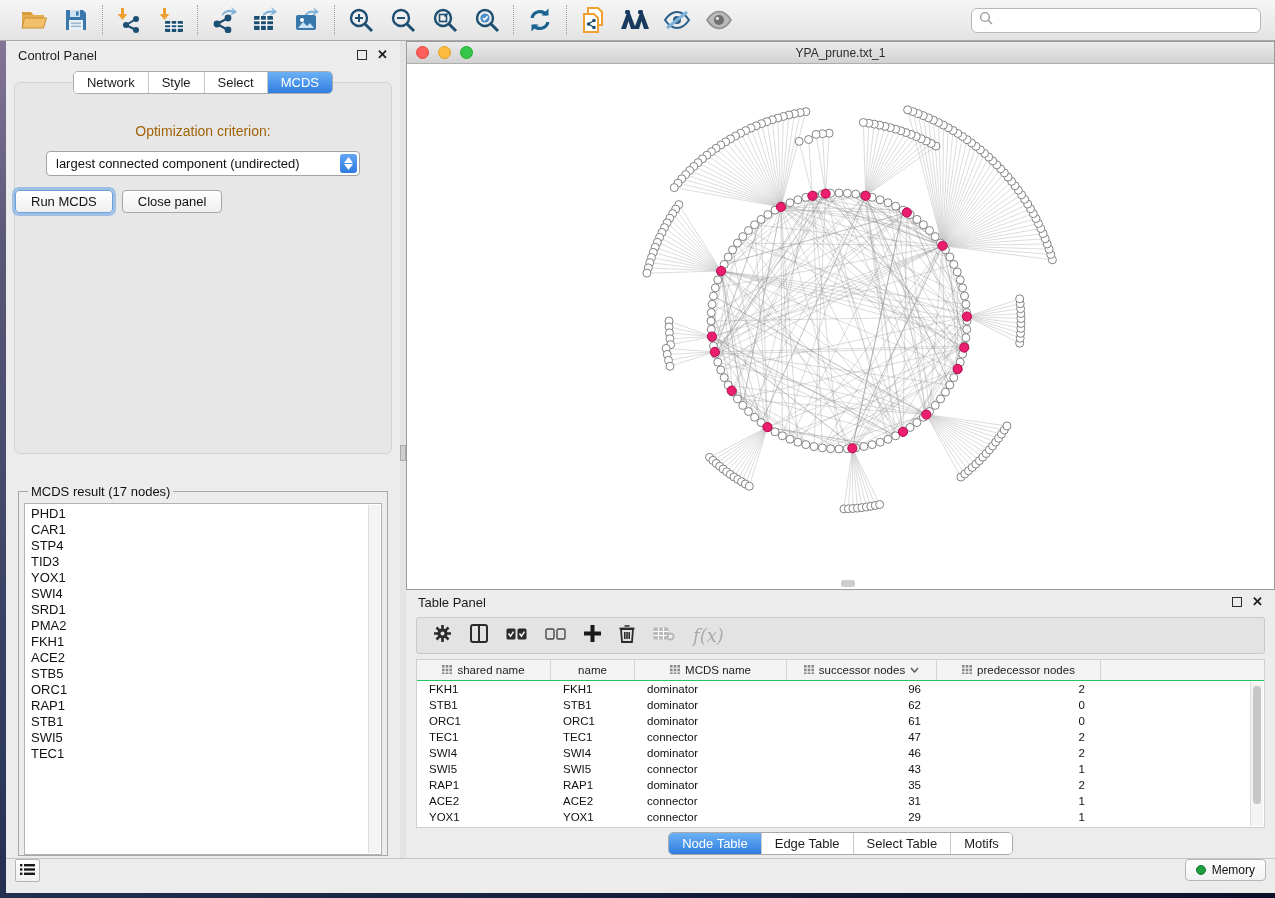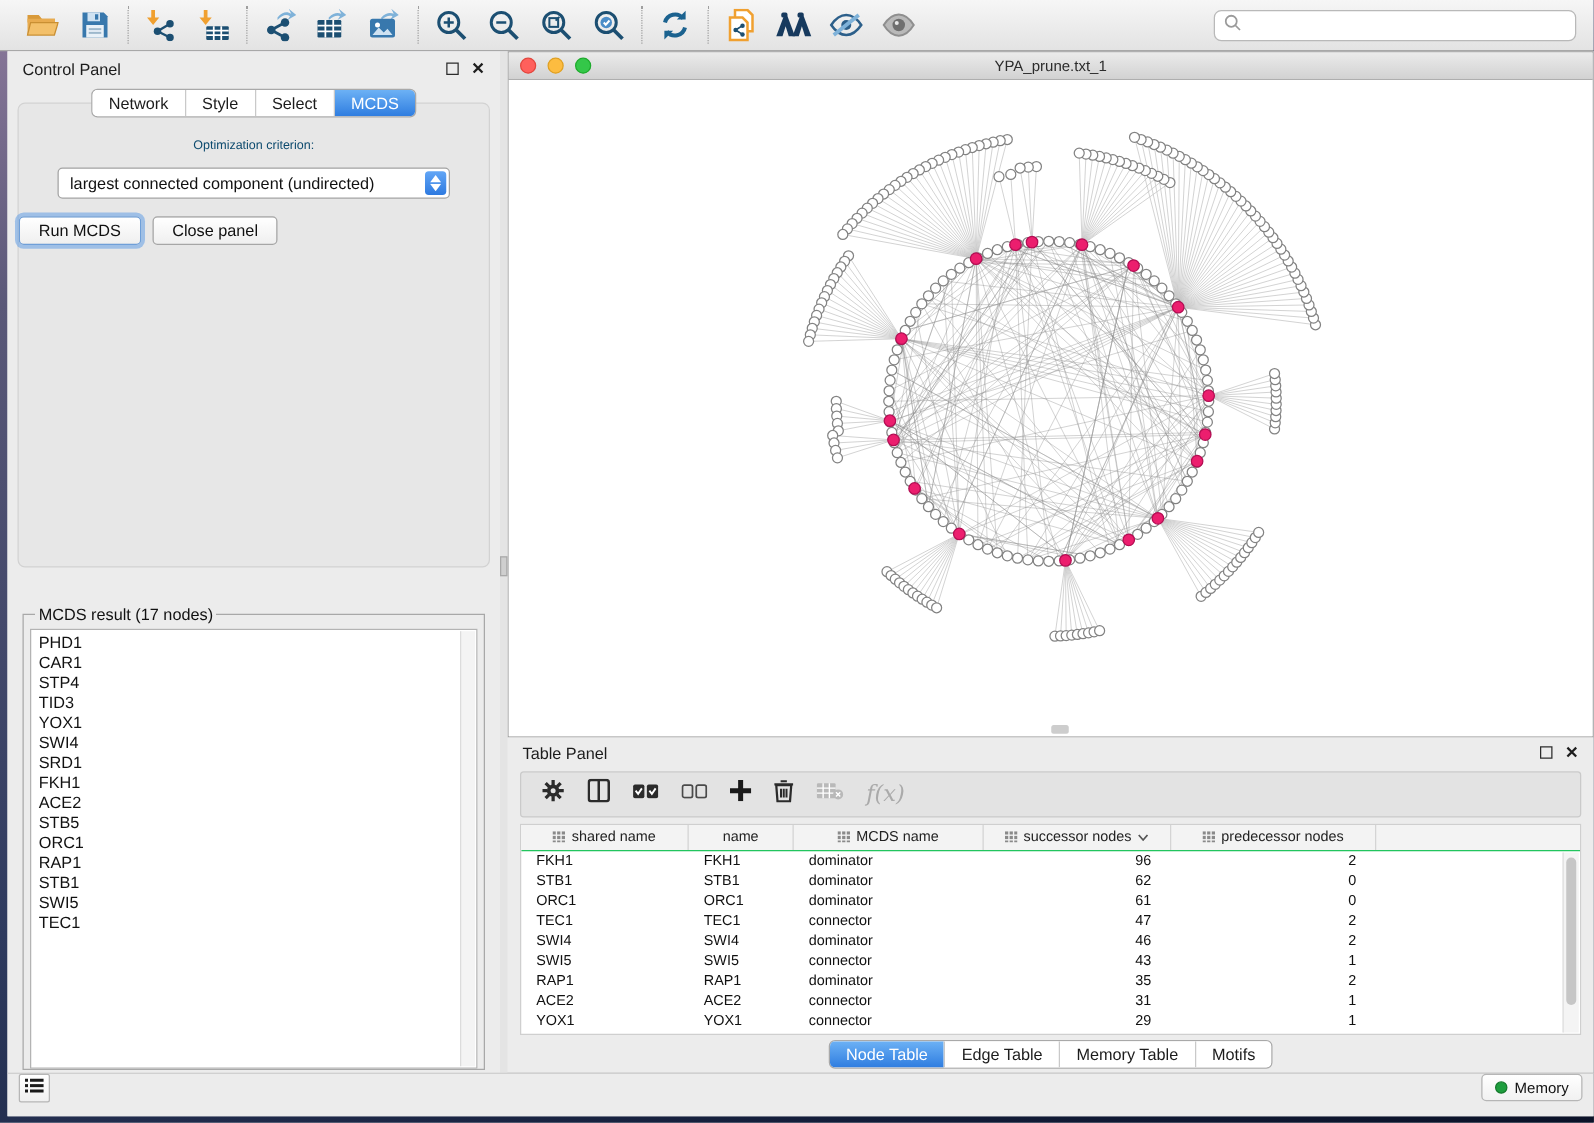--- a/index.html
+++ b/index.html
@@ -28,21 +28,21 @@
   .panel-head{height:28px;display:flex;align-items:center;padding:0 12px;font-size:13px;color:#1c1c1c;}
   .panel-head .win-ctrls{margin-left:auto;display:flex;align-items:center;gap:10px;}
   .float-glyph{width:10px;height:10px;border:1.5px solid #2c2c2c;display:inline-block;cursor:pointer;}
   .close-glyph{font-size:13px;font-weight:bold;color:#1c1c1c;cursor:pointer;line-height:10px;}
   .ctl-tabs{display:flex;justify-content:center;margin-top:2px;position:relative;z-index:2;}
   .seg{display:inline-flex;border:1px solid #a9a9a9;border-radius:5px;background:#fff;overflow:hidden;}
   .seg .seg-item{padding:3px 13px;font-size:13px;color:#1c1c1c;border-left:1px solid #c9c9c9;cursor:pointer;background:#fff;}
   .seg .seg-item:first-child{border-left:none;}
   .seg .seg-item.active{background:linear-gradient(#6cb1f5,#2f7de0);color:#fff;}
   .ctl-card{margin:-12px 8px 0 8px;padding-top:24px;background:#e7e7e7;border:1px solid #d2d2d2;border-radius:6px;height:372px;}
-  .opt-label{text-align:center;font-size:10px;color:#0c4a6e;margin-top:4px;}
+  .opt-label{text-align:center;font-size:14px;color:#a16207;margin-top:16px;}
   .select{margin:12px auto 0;width:314px;height:25px;border:1px solid #a3a3a3;border-radius:4px;background:#fff;
     display:flex;align-items:center;padding:0 2px 0 9px;font-size:13px;color:#111;cursor:pointer;}
   .select .sel-text{flex:1;white-space:nowrap;overflow:hidden;}
   .stepper{width:17px;height:19px;border-radius:3px;background:linear-gradient(#62a6f6,#2e7ae0);
     display:flex;flex-direction:column;align-items:center;justify-content:center;gap:1px;}
   .stepper svg{display:block;}
   .btn-row{display:flex;justify-content:flex-start;gap:9px;margin-top:14px;}
   .btn{padding:3px 15px;font-size:13px;color:#111;border:1px solid #a6a6a6;border-radius:4px;
     background:linear-gradient(#ffffff,#efefef);cursor:pointer;font-family:inherit;}
   .btn.focus{border-color:#6f9fd8;box-shadow:0 0 0 3px rgba(110,165,230,.6);}
@@ -337,20 +337,21 @@
           <legend>MCDS result (17 nodes)</legend>
           <div class="listbox" id="mcds-list">
             <div class="sb-track"></div>
           <div class="list-item">PHD1</div>
               <div class="list-item">CAR1</div>
               <div class="list-item">STP4</div>
               <div class="list-item">TID3</div>
               <div class="list-item">YOX1</div>
               <div class="list-item">SWI4</div>
               <div class="list-item">SRD1</div>
+              <div class="list-item">PMA2</div>
               <div class="list-item">FKH1</div>
               <div class="list-item">ACE2</div>
               <div class="list-item">STB5</div>
               <div class="list-item">ORC1</div>
               <div class="list-item">RAP1</div>
               <div class="list-item">STB1</div>
               <div class="list-item">SWI5</div>
               <div class="list-item">TEC1</div>
             </div>
         </fieldset>
@@ -1221,21 +1222,21 @@
                 </div>
               </div>
             <div class="tbl-sb">
                 <div class="thumb"></div>
               </div>
           </div>
           <div class="tp-tabs">
             <span class="seg">
               <span class="seg-item active">Node Table</span>
               <span class="seg-item">Edge Table</span>
-              <span class="seg-item">Memory Table</span>
+              <span class="seg-item">Select Table</span>
               <span class="seg-item">Motifs</span>
             </span>
           </div>
         </div>
       </div>
     </div>
 
     <div class="status-bar">
       <span class="sq-btn">
         <span><svg width="15" height="13" viewBox="0 0 15 13">

